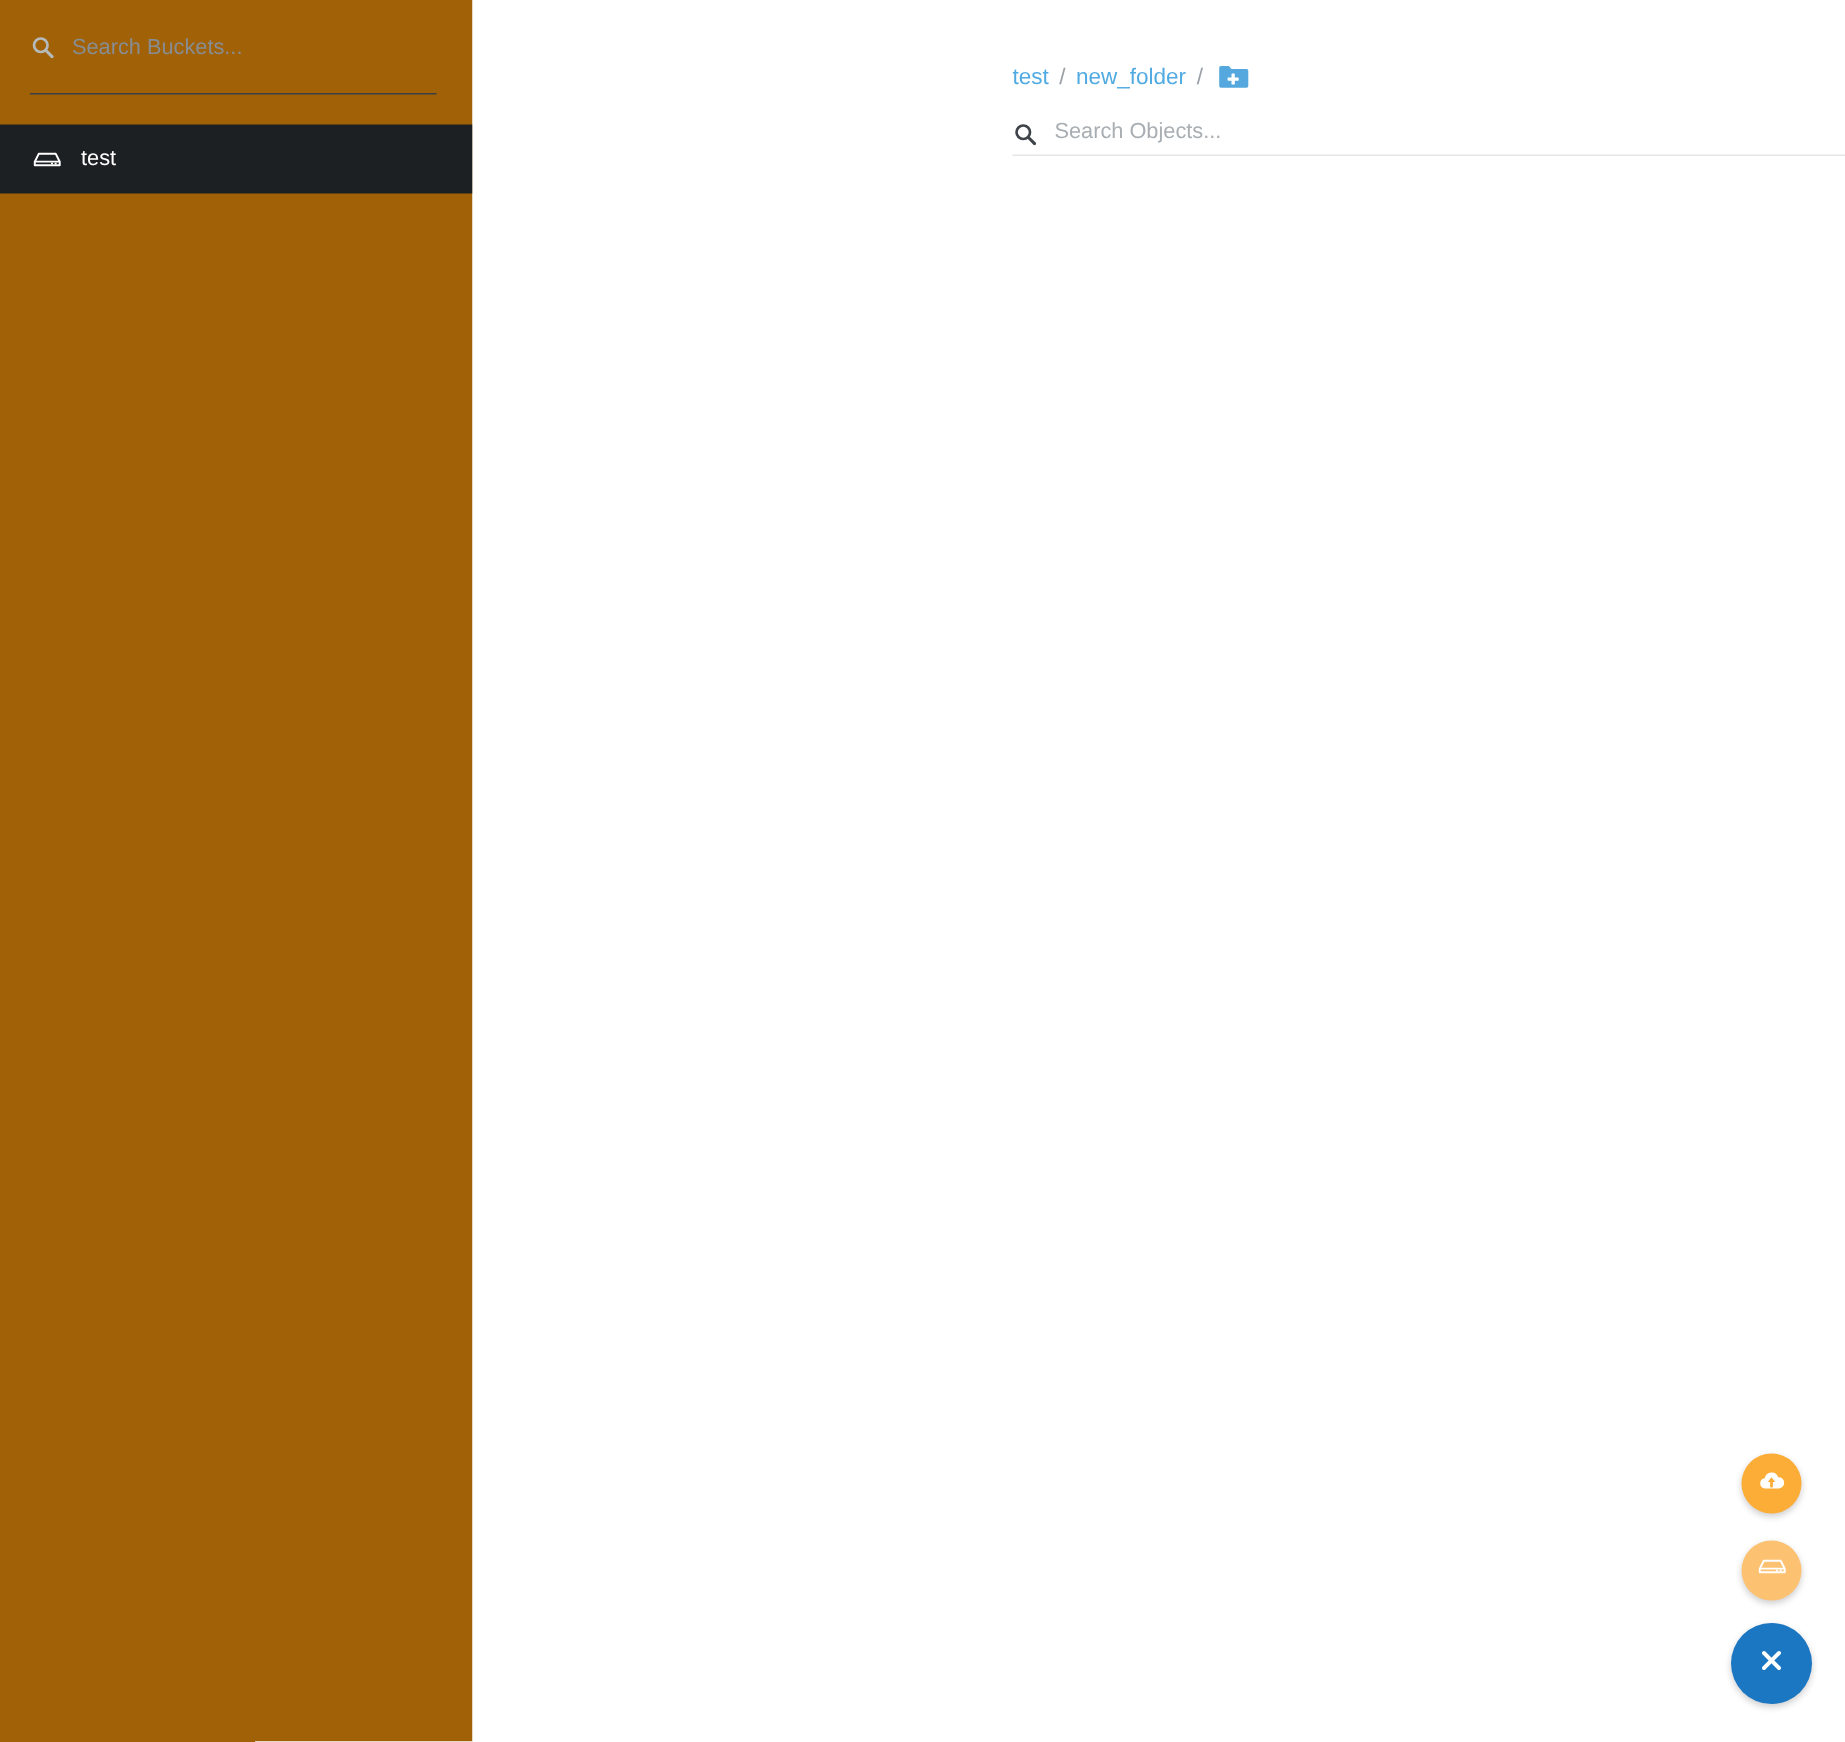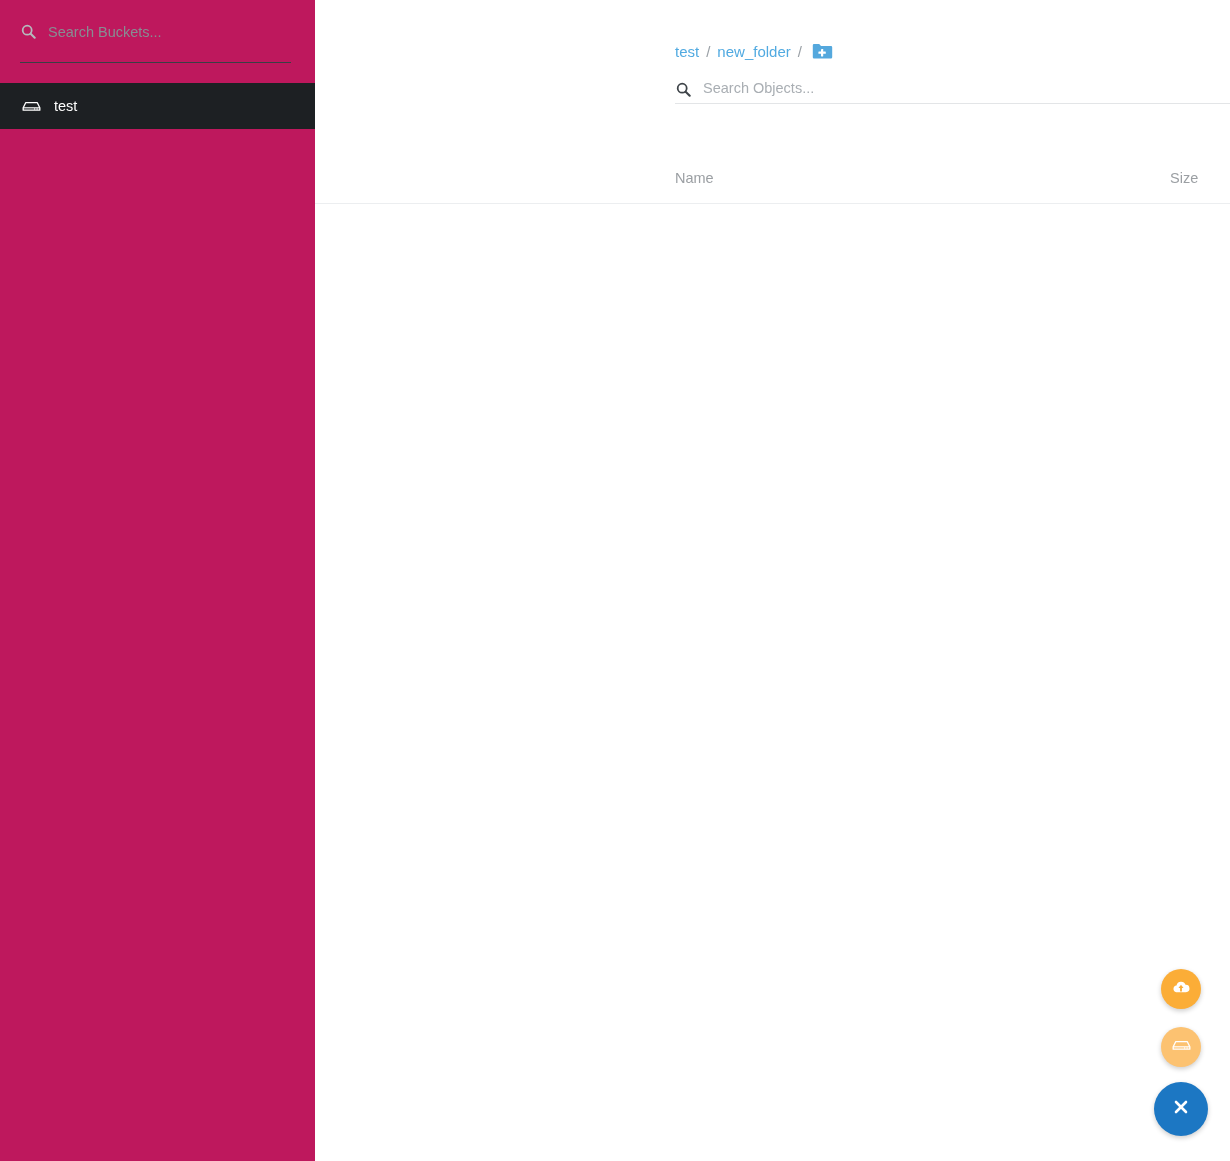--- a/index.html
+++ b/index.html
@@ -16,21 +16,21 @@
     position: relative;
     width: 1230px;
     height: 1161px;
     display: flex;
   }
 
   
   .sidebar {
     width: 315px;
     height: 1161px;
-    background: #be185d;
+    background: #a16207;
     flex-shrink: 0;
     position: relative;
   }
 
   .bucket-search {
     position: relative;
     height: 63px;
     padding: 0 20px;
     display: flex;
     align-items: center;
@@ -286,25 +286,20 @@
       <span class="s-icon">
         <svg width="15" height="15" viewBox="0 0 16 16" fill="none">
           <circle cx="6.6" cy="6.6" r="4.8" stroke="currentColor" stroke-width="1.9"></circle>
           <line x1="10.3" y1="10.3" x2="14.6" y2="14.6" stroke="currentColor" stroke-width="2.2" stroke-linecap="round"></line>
         </svg>
       </span>
       <input class="object-search-input" type="text" placeholder="Search Objects..." style="">
     </div>
 
     <div class="objects-table">
-      <div class="table-header">
-        <span class="th th-name">Name</span>
-        <span class="th th-size">Size</span>
-
-      </div>
       <div class="table-body"></div>
     </div>
 
     <div class="fab-stack">
 
       <div class="fab fab-upload">
         <span>
           <svg width="20" height="20" viewBox="0 0 24 24" fill="none">
             <path d="M6.3 18.3 A4.1 4.1 0 0 1 6.6 10.2 A5.6 5.6 0 0 1 17.4 9.4 A3.9 3.9 0 0 1 18 18.3 Z" fill="#ffffff"></path>
             <rect x="10.9" y="11.4" width="2.2" height="6.1" rx="0.5" fill="#fbad37"></rect>

